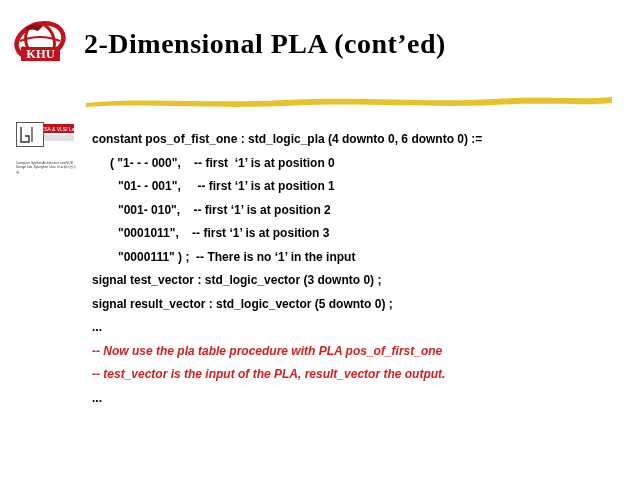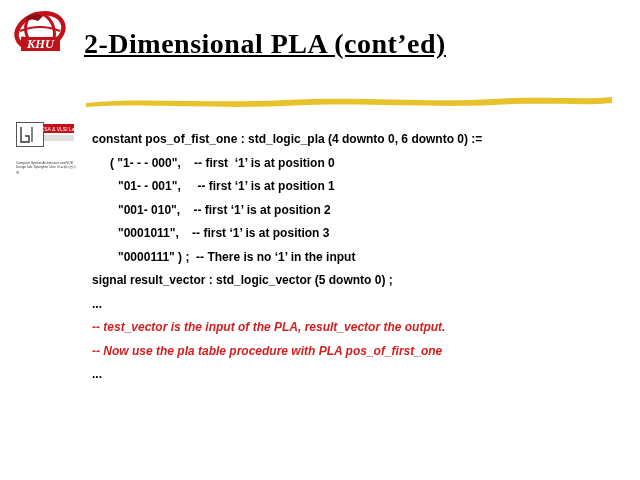--- a/index.html
+++ b/index.html
@@ -12,38 +12,36 @@
     background: #ffffff;
     font-family: "Liberation Sans", sans-serif;
     overflow: hidden;
     position: relative;
   }
 
   
   #khu-logo {
     position: absolute;
     left: 12px;
-    top: 10px;
+    top: 20px;
     width: 58px;
     height: 50px;
-    font-style: italic;
   }
 
   
   #slide-title {
     position: absolute;
     left: 84px;
     top: 28px;
     font-family: "Liberation Serif", serif;
     font-weight: bold;
     font-size: 28px;
     color: #000000;
     letter-spacing: 0.5px;
     white-space: nowrap;
-    text-decoration: underline;
   }
 
   
   #title-underline {
     position: absolute;
     left: 84px;
     top: 94px;
     width: 530px;
     height: 14px;
   }
@@ -134,18 +132,19 @@
 Kyunghee Univ. 하드웨어연구실</div>
 </div>
 
 <div id="body-block">
   <div class="line bold ind1">constant pos_of_fist_one : std_logic_pla (4 downto 0, 6 downto 0) :=</div>
   <div class="line bold ind2">( "1- - - 000",    -- first  ‘1’ is at position 0</div>
   <div class="line bold ind3">"01- - 001",     -- first ‘1’ is at position 1</div>
   <div class="line bold ind3">"001- 010",    -- first ‘1’ is at position 2</div>
   <div class="line bold ind3">"0001011",    -- first ‘1’ is at position 3</div>
   <div class="line bold ind3">"0000111" ) ;  -- There is no ‘1’ in the input</div>
+  <div class="line bold ind1">signal test_vector : std_logic_vector (3 downto 0) ;</div>
   <div class="line bold ind1">signal result_vector : std_logic_vector (5 downto 0) ;</div>
   <div class="line bold ind1">...</div>
+  <div class="line comment ind1">-- Now use the pla table procedure with PLA pos_of_first_one</div>
   <div class="line comment ind1">-- test_vector is the input of the PLA, result_vector the output.</div>
-  <div class="line comment ind1">-- Now use the pla table procedure with PLA pos_of_first_one</div>
   <div class="line bold ind1">...</div>
 </div>
 
 </body></html>

